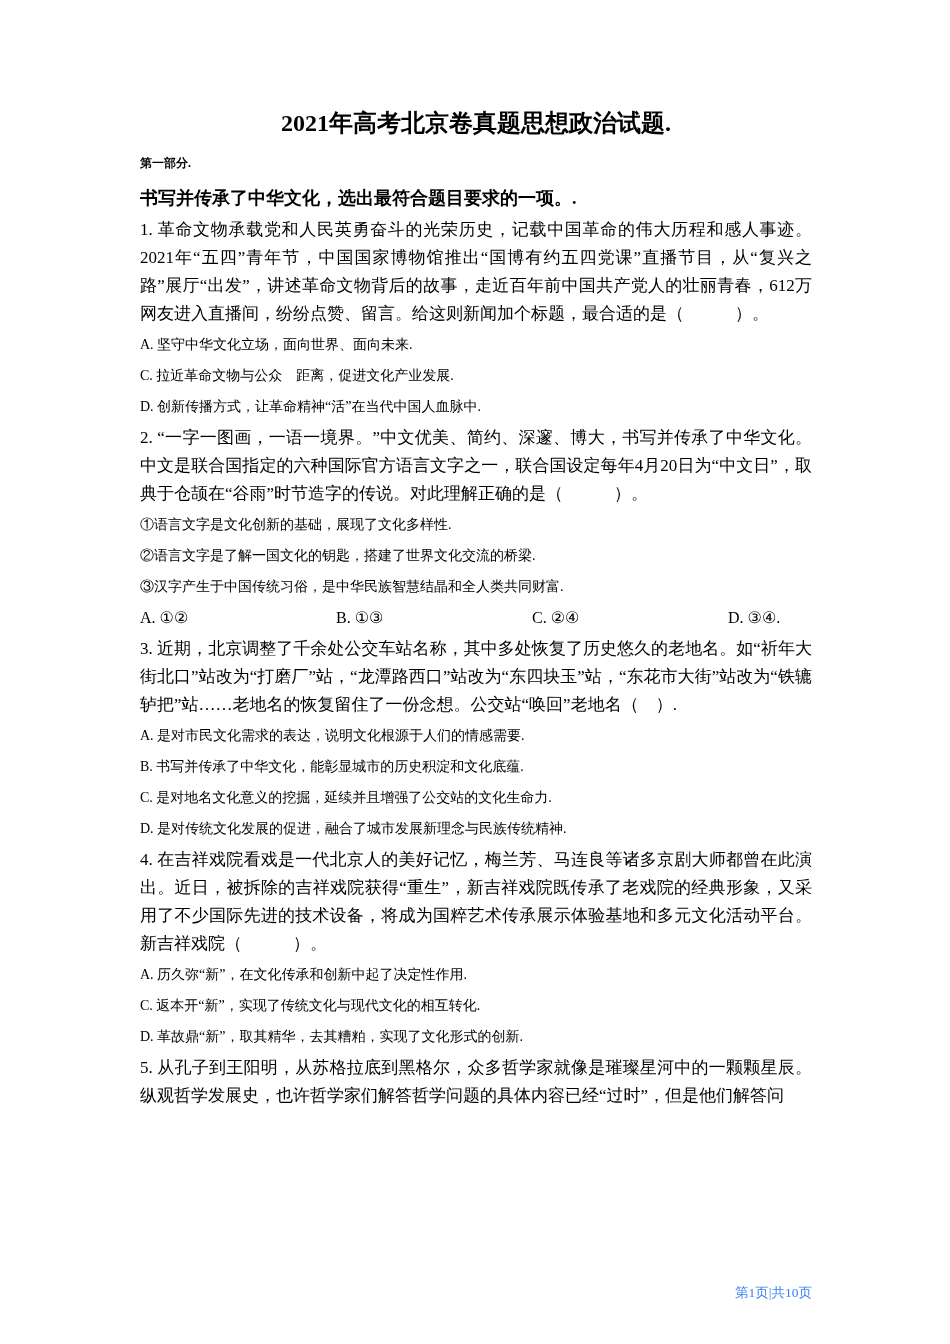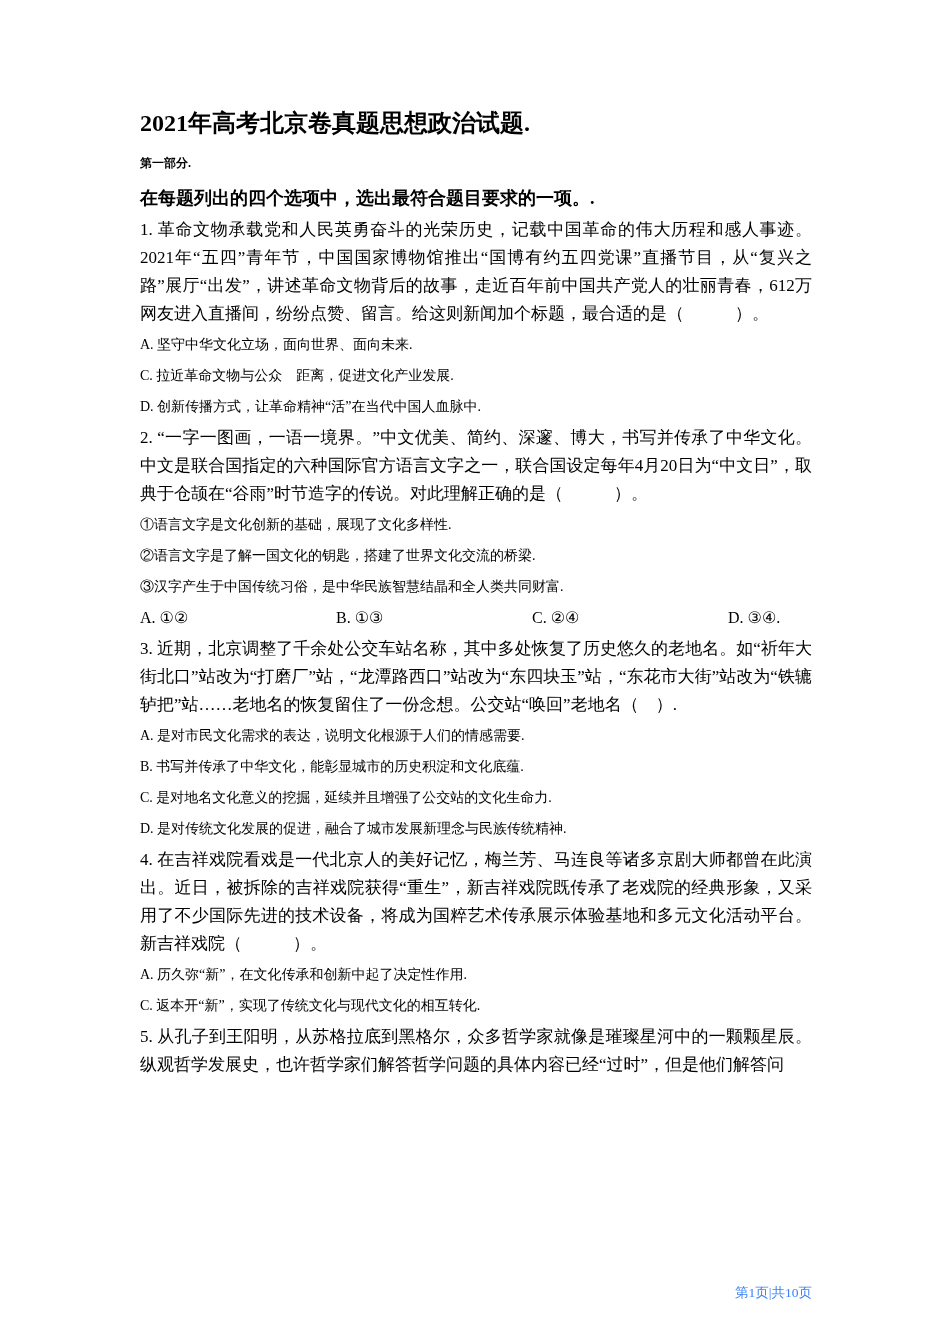--- a/index.html
+++ b/index.html
@@ -10,20 +10,21 @@
     background: #ffffff;
     color: #000000;
     font-family: "Liberation Serif", "DejaVu Serif", serif;
     overflow: hidden;
     position: relative;
   }
   .page { padding: 108px 138px 0 140px; }
   .title {
     font-size: 24px;
     font-weight: 700;
+    text-align: center;
     margin: 0 0 12px 0;
     line-height: 30px;
   }
   .section {
     font-size: 12px;
     font-weight: 700;
     text-align: left;
     margin: 0 0 8px 0;
     line-height: 26px;
   }
@@ -64,21 +65,21 @@
 </style>
 </head>
 <body>
 
 <div class="page">
 
   <h1 class="title">2021年高考北京卷真题思想政治试题.</h1>
 
   <h2 class="section">第一部分.</h2>
 
-  <p class="instruction">在每题列出的四个选项中，选出最符合题目要求的一项。.</p>
+  <p class="instruction">书写并传承了中华文化，选出最符合题目要求的一项。.</p>
 
   <div class="question">
     <p class="stem">1. 革命文物承载党和人民英勇奋斗的光荣历史，记载中国革命的伟大历程和感人事迹。2021年“五四”青年节，中国国家博物馆推出“国博有约五四党课”直播节目，从“复兴之路”展厅“出发”，讲述革命文物背后的故事，走近百年前中国共产党人的壮丽青春，612万网友进入直播间，纷纷点赞、留言。给这则新闻加个标题，最合适的是（　　　）。</p>
     <p class="option">A. 坚守中华文化立场，面向世界、面向未来.</p>
     <p class="option">C. 拉近革命文物与公众　距离，促进文化产业发展.</p>
     <p class="option">D. 创新传播方式，让革命精神“活”在当代中国人血脉中.</p>
   </div>
 
   <div class="question">
     <p class="stem">2. “一字一图画，一语一境界。”中文优美、简约、深邃、博大，书写并传承了中华文化。中文是联合国指定的六种国际官方语言文字之一，联合国设定每年4月20日为“中文日”，取典于仓颉在“谷雨”时节造字的传说。对此理解正确的是（　　　）。</p>
@@ -98,20 +99,21 @@
     <p class="option">A.  是对市民文化需求的表达，说明文化根源于人们的情感需要.</p>
     <p class="option">B.  书写并传承了中华文化，能彰显城市的历史积淀和文化底蕴.</p>
     <p class="option">C.  是对地名文化意义的挖掘，延续并且增强了公交站的文化生命力.</p>
     <p class="option">D.  是对传统文化发展的促进，融合了城市发展新理念与民族传统精神.</p>
   </div>
 
   <div class="question">
     <p class="stem">4. 在吉祥戏院看戏是一代北京人的美好记忆，梅兰芳、马连良等诸多京剧大师都曾在此演出。近日，被拆除的吉祥戏院获得“重生”，新吉祥戏院既传承了老戏院的经典形象，又采用了不少国际先进的技术设备，将成为国粹艺术传承展示体验基地和多元文化活动平台。新吉祥戏院（　　　）。</p>
     <p class="option">A.  历久弥“新”，在文化传承和创新中起了决定性作用.</p>
     <p class="option">C.  返本开“新”，实现了传统文化与现代文化的相互转化.</p>
+    <p class="option">D.  革故鼎“新”，取其精华，去其糟粕，实现了文化形式的创新.</p>
   </div>
 
   <div class="question">
     <p class="stem">5. 从孔子到王阳明，从苏格拉底到黑格尔，众多哲学家就像是璀璨星河中的一颗颗星辰。纵观哲学发展史，也许哲学家们解答哲学问题的具体内容已经“过时”，但是他们解答问</p>
   </div>
 
   <div class="footer">
     <span>第1页</span><span>|</span><span>共10页</span>
   </div>
 

